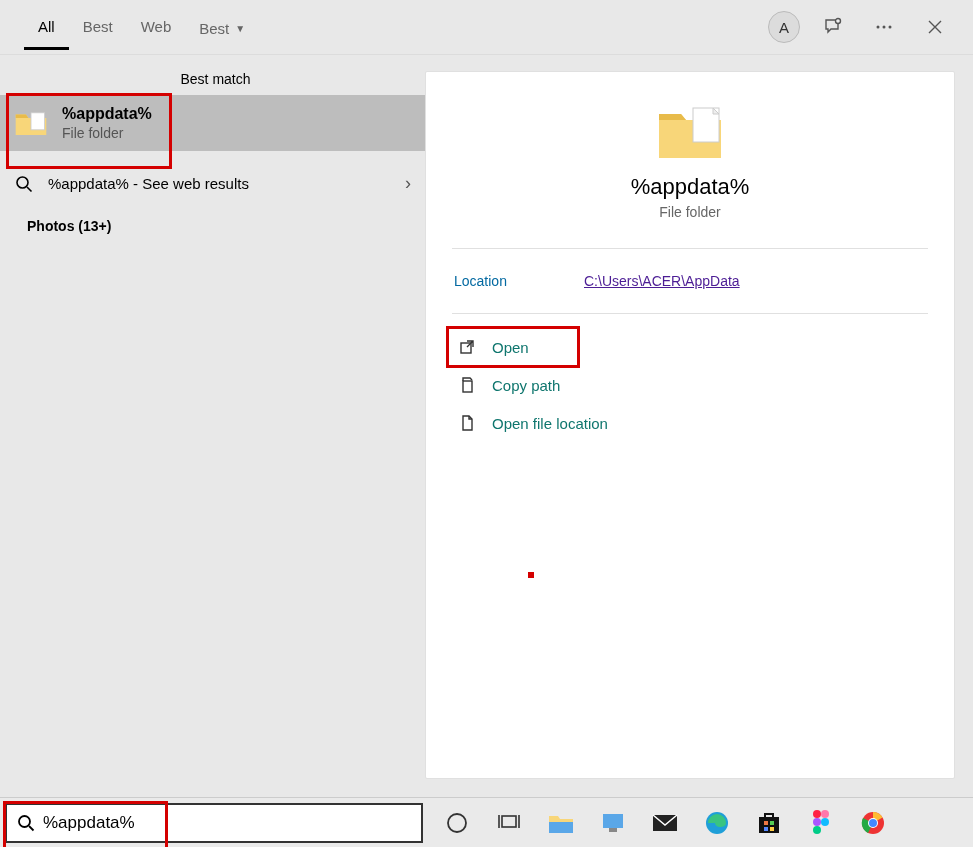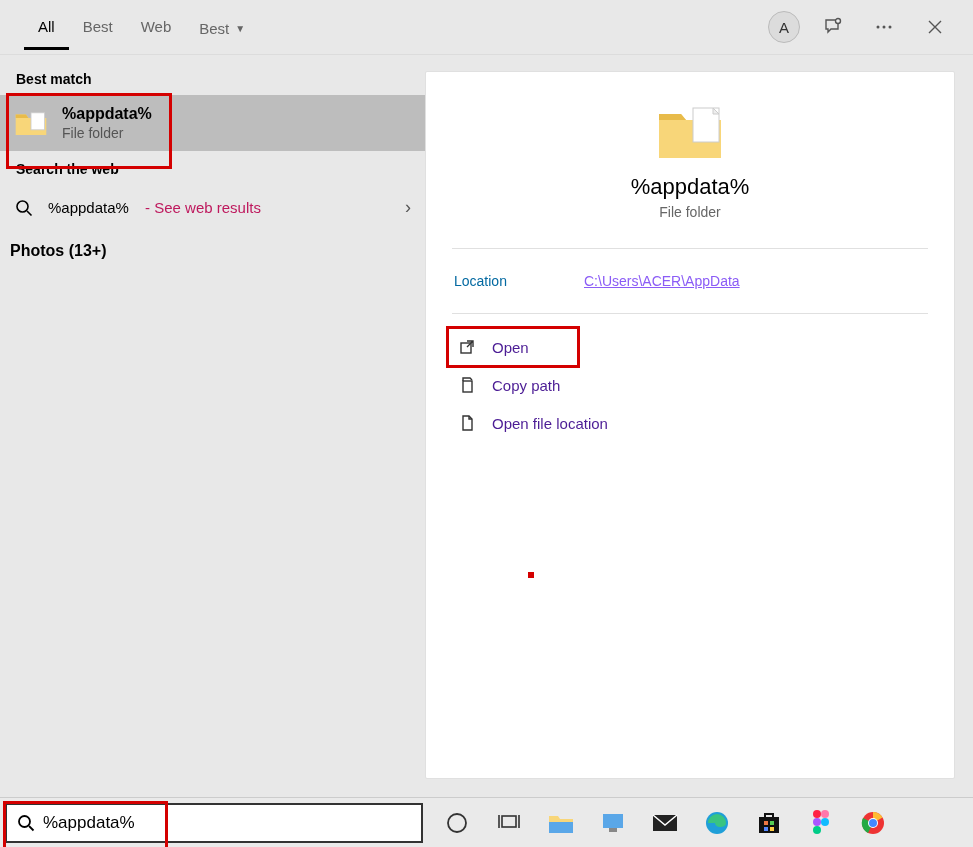--- a/index.html
+++ b/index.html
@@ -13,49 +13,49 @@
 .tab.active { color: #000; border-bottom: 3px solid #000; font-weight: 500; }
 .more-dropdown { display: flex; align-items: center; gap: 6px; }
 .more-arrow { font-size: 10px; color: #666; }
 .tabs-right { margin-left: auto; display: flex; align-items: center; gap: 15px; padding-right: 20px; }
 .avatar { width: 32px; height: 32px; border-radius: 50%; background: #dcdcdc; border: 1px solid #bbb; display: flex; align-items: center; justify-content: center; font-size: 15px; color: #333; }
 .icon-btn { width: 36px; height: 36px; display: flex; align-items: center; justify-content: center; cursor: pointer; color: #555; }
 
 .content-row { flex: 1; display: flex; overflow: hidden; }
 
 .left-col { width: 425px; padding-top: 16px; }
-.section-label { font-size: 14px; font-weight: 700; color: #000; padding: 0 10px 8px 16px; }
+.section-label { font-size: 14px; font-weight: 400; color: #000; padding: 0 10px 8px 16px; text-align: center; }
 
 .best-match-item { display: flex; align-items: center; gap: 14px; padding: 10px 14px; background: #bdbdbd; margin-bottom: 10px; position: relative; }
 .highlight-box-1 { position: absolute; top: -2px; left: 6px; width: 166px; height: 76px; border: 3px solid #d40000; pointer-events: none; }
 .folder-icon-small { width: 34px; height: 28px; }
 .bm-text { display: flex; flex-direction: column; }
 .bm-title { font-size: 16px; font-weight: 700; color: #000; }
 .bm-sub { font-size: 14px; color: #555; margin-top: 2px; }
 
 .web-item { display: flex; align-items: center; gap: 14px; padding: 12px 14px; cursor: pointer; }
 .search-glyph { width: 20px; height: 20px; display:flex; align-items:center; justify-content:center; }
 .web-text { font-size: 15px; color: #000; }
-.web-text .suffix { color: #be185d; margin-left: 12px; }
+.web-text .suffix { color: #000000; }
 .web-item .chev { margin-left: auto; font-size: 18px; color: #555; }
 
-.photos-label { font-size: 16px; font-weight: 600; color: #000; padding: 12px 10px; }
+.photos-label { font-size: 14px; font-weight: 600; color: #000; padding: 12px 10px; margin-left: 17px; }
 
 .right-col { flex: 1; background: #fff; margin: 16px 18px 18px 0; border-radius: 2px; padding: 30px 26px 10px 26px; border: 1px solid #e0e0e0; }
 .preview-head { display: flex; flex-direction: column; align-items: center; border-bottom: 1px solid #e0e0e0; padding-bottom: 28px; }
 .folder-icon-large { width: 70px; height: 60px; margin-bottom: 12px; }
 .preview-title { font-size: 22px; color: #000; margin-bottom: 4px; }
 .preview-sub { font-size: 14px; color: #666; }
 
 .location-row { display: flex; padding: 24px 2px; border-bottom: 1px solid #e0e0e0; }
 .loc-label { font-size: 14px; color: #0369a1; width: 130px; }
-.loc-value { font-size: 14px; color: #8b5cf6; text-decoration: underline; cursor: pointer; }
+.loc-value { font-size: 14px; color: #4c1d95; text-decoration: underline; cursor: pointer; }
 
 .actions { padding: 14px 0; }
-.action-item { display: flex; align-items: center; gap: 16px; padding: 10px 6px; font-size: 15px; color: #4c1d95; cursor: pointer; position: relative; }
+.action-item { display: flex; align-items: center; gap: 16px; padding: 10px 6px; font-size: 15px; color: #0f766e; cursor: pointer; position: relative; }
 .action-icon { width: 18px; height: 18px; display:flex; align-items:center; justify-content:center; color:#444;}
 .highlight-box-2 { position: absolute; top: -2px; left: -6px; width: 134px; height: 42px; border: 3px solid #d40000; pointer-events: none; }
 
 .red-dot { position: absolute; width: 6px; height: 6px; background: #d40000; left: 528px; top: 572px; }
 
 
 .taskbar { position: absolute; bottom: 0; left: 0; width: 973px; height: 50px; background: #eaeaea; border-top: 1px solid #ccc; display: flex; align-items: center; }
 .search-box { width: 418px; height: 40px; margin: 0 0 0 5px; border: 2px solid #333; background: #fff; display: flex; align-items: center; padding: 0 10px; gap: 8px; position: relative; }
 .highlight-box-3 { position: absolute; top: -4px; left: -4px; width: 165px; height: 50px; border: 3px solid #d40000; pointer-events: none; }
 .search-input { border: none; outline: none; font-size: 17px; flex: 1; background: transparent; }
@@ -113,21 +113,20 @@
           <path d="M2 6 h12 l3 4 h21 v20 h-36 z" fill="#f8d679"></path>
           <path d="M2 6 h12 l3 4 h-15 z" fill="#e8bb4a"></path>
           <rect x="20" y="4" width="16" height="20" fill="#fff" stroke="#ccc"></rect>
         </svg>
         <div class="bm-text">
           <div class="bm-title">%appdata%</div>
           <div class="bm-sub">File folder</div>
         </div>
       </div>
 
-      <div class="section-label">Search the web</div>
 
       <div class="web-item">
         <span class="search-glyph">
           <svg width="18" height="18" viewBox="0 0 18 18" fill="none" stroke="#000" stroke-width="1.6">
               <circle cx="7.5" cy="7.5" r="5.5"></circle>
               <path d="M12 12 L16.5 16.5"></path>
             </svg>
         </span>
         <span class="web-text">
           <span>%appdata%</span><span class="suffix"> - See web results</span>

